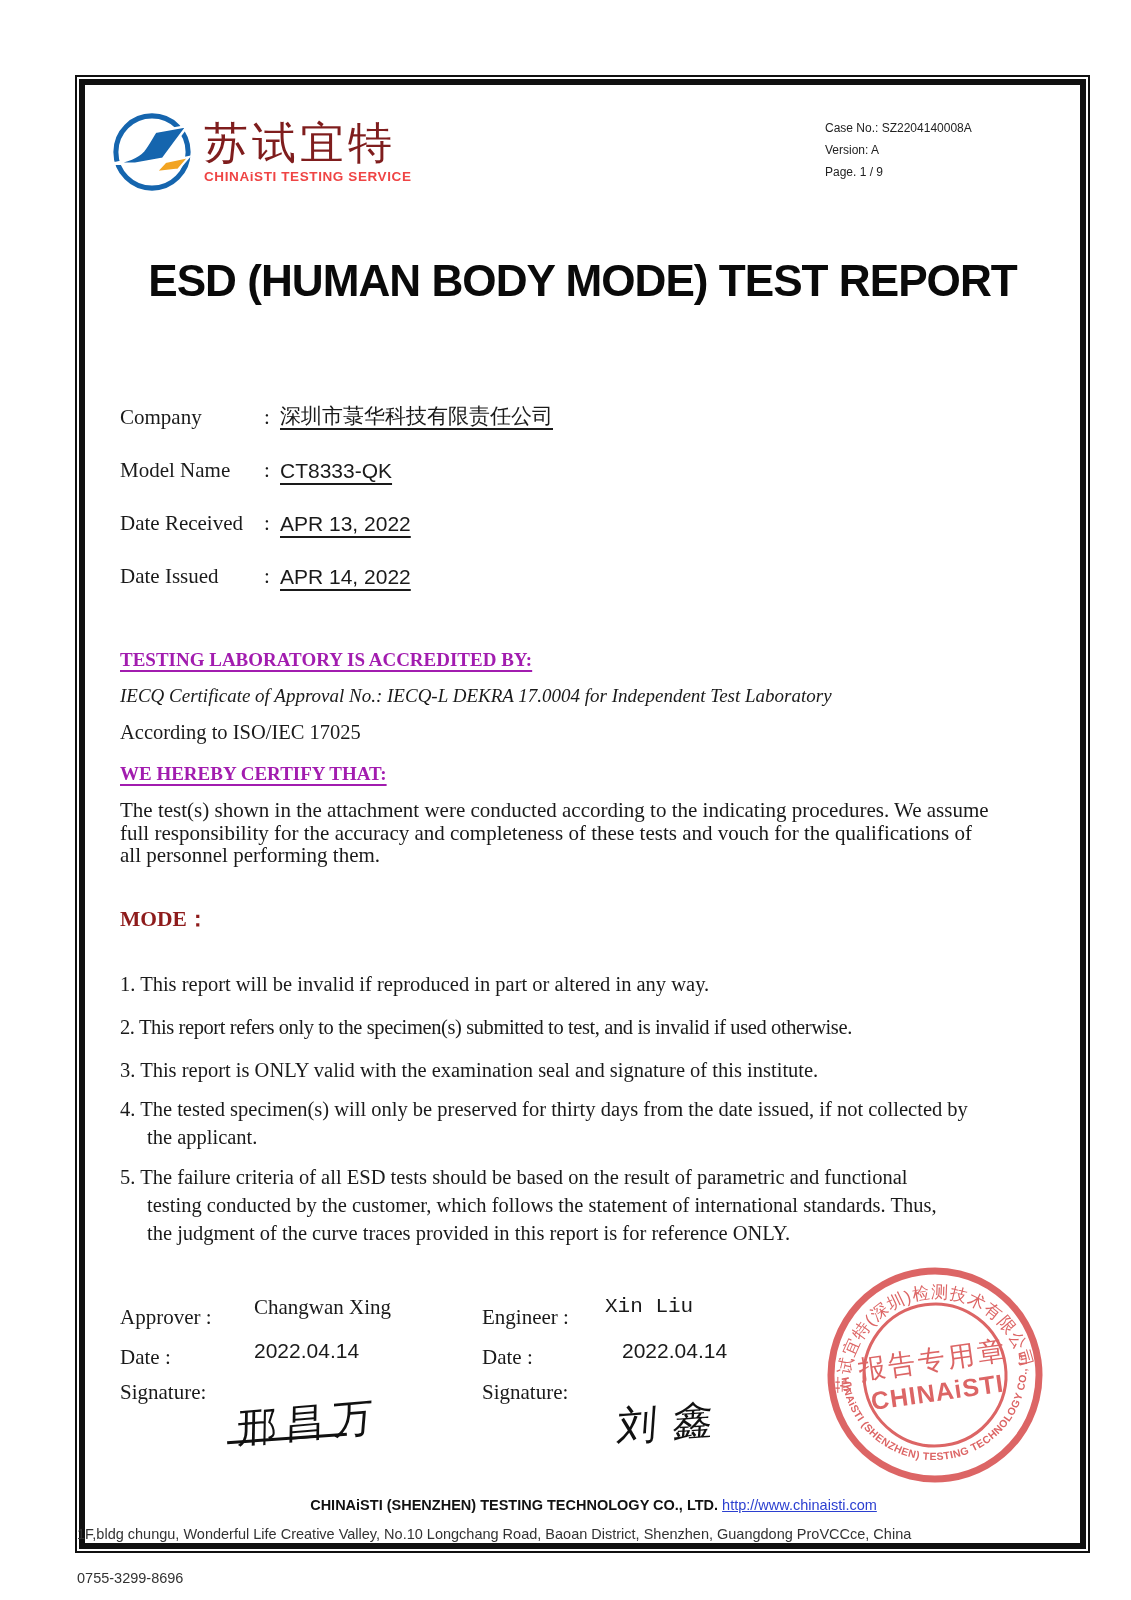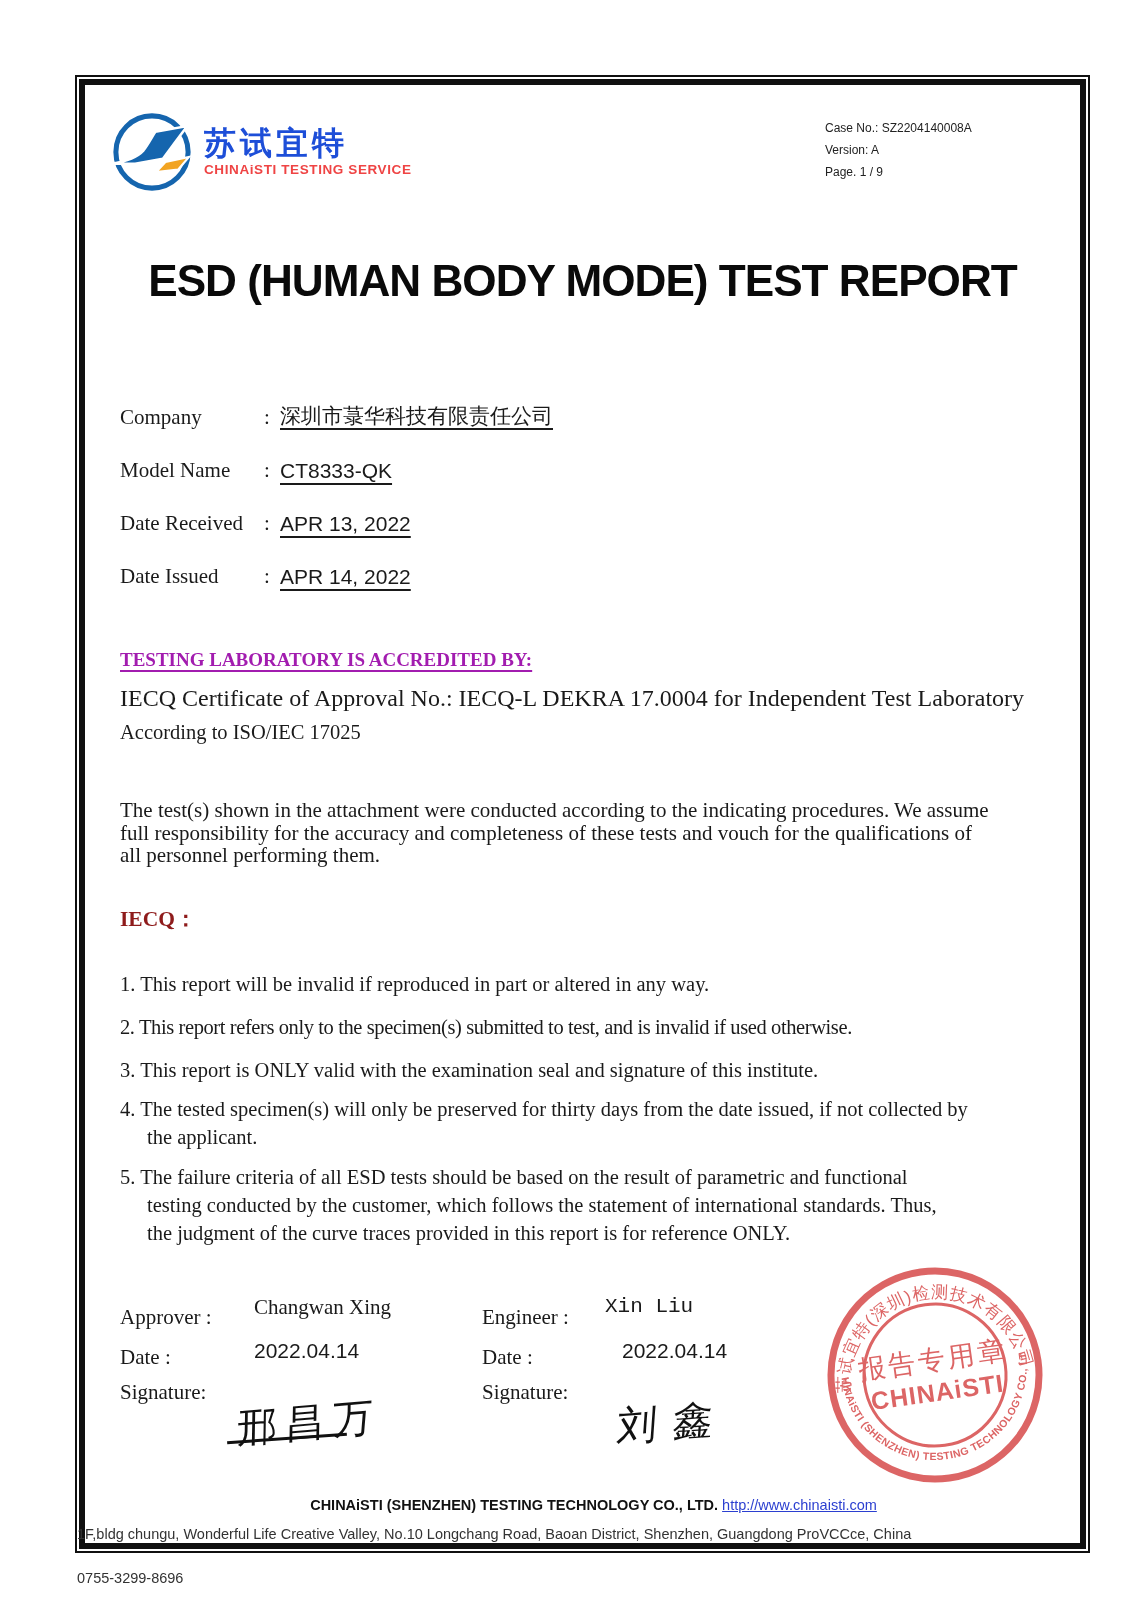--- a/index.html
+++ b/index.html
@@ -7,22 +7,22 @@
        font-family:"Liberation Serif",serif;color:#1a1a1a;}
   .page{position:absolute;left:75px;top:75px;width:1015px;height:1478px;
         border:2px solid #101010;box-sizing:border-box;}
   .page-inner{position:absolute;left:2px;top:2px;right:2px;bottom:2px;
         border:6px solid #101010;}
   .abs{position:absolute;}
 
   
   .logo-row{left:33px;top:33px;display:flex;align-items:center;}
   .logo-text{margin-left:10px;}
-  .logo-cn{font-family:"Liberation Sans",sans-serif;font-weight:bold;
-           font-size:32px;color:#1d4ed8;letter-spacing:4px;line-height:1.05;}
+  .logo-cn{font-family:"Liberation Sans",sans-serif;font-weight:normal;
+           font-size:44px;color:#7f1d1d;letter-spacing:4px;line-height:1.05;}
   .logo-en{font-family:"Liberation Sans",sans-serif;font-weight:bold;
            font-size:13.5px;color:#ef4444;letter-spacing:.6px;margin-top:2px;}
   .case-info{left:748px;top:40px;font-family:"Liberation Sans",sans-serif;
              font-size:12px;line-height:22px;color:#222;}
 
   
   .title{left:0;top:178px;width:100%;text-align:center;
          font-family:"Liberation Sans",sans-serif;font-weight:bold;
          font-size:45px;letter-spacing:-1px;color:#0a0a0a;
          transform:scaleX(.98);}
@@ -33,21 +33,21 @@
   .field-label{display:inline-block;width:144px;}
   .field-colon{display:inline-block;width:16px;}
   .field-value{text-decoration:underline;text-underline-offset:5px;}
   .sans-val{font-family:"Liberation Sans",sans-serif;font-size:21px;}
 
   
   .navy-head{font-weight:bold;color:#a21caf;font-size:19px;
              text-decoration:underline;text-decoration-thickness:2px;
              text-underline-offset:4px;}
   .accred-head{left:43px;top:572px;}
-  .accred-line1{left:43px;top:608px;font-size:24px;}
+  .accred-line1{left:43px;top:608px;font-size:19px;font-style:italic;}
   .accred-line2{left:43px;top:644px;font-size:20.5px;}
   .certify-head{left:43px;top:686px;}
   .certify-body{left:43px;top:722px;width:870px;font-size:21px;line-height:22.5px;}
 
   .note-head{left:43px;top:827px;font-weight:bold;font-size:21.5px;color:#8e1b1b;}
   .note-item{left:43px;font-size:20.5px;line-height:28px;
              padding-left:27px;text-indent:-27px;}
   .ni1{top:893px;}
   .ni2{top:936px;letter-spacing:-0.4px;max-width:930px;}
   .ni3{top:979px;}
@@ -131,23 +131,24 @@
       <span class="field-label">Date Issued</span>
       <span class="field-colon">:</span>
       <span class="field-value sans-val">APR 14, 2022</span>
     </div>
   </div>
 
   <div class="abs navy-head accred-head">TESTING LABORATORY IS ACCREDITED BY:</div>
   <div class="abs accred-line1">IECQ Certificate of Approval No.: IECQ-L DEKRA 17.0004 for Independent Test Laboratory</div>
   <div class="abs accred-line2">According to ISO/IEC 17025</div>
 
+  <div class="abs navy-head certify-head">WE HEREBY CERTIFY THAT:</div>
   <div class="abs certify-body">The test(s) shown in the attachment were conducted according to the indicating procedures. We assume full responsibility for the accuracy and completeness of these tests and vouch for the qualifications of all personnel performing them.</div>
 
-  <div class="abs note-head">IECQ：</div>
+  <div class="abs note-head">MODE：</div>
   <div class="abs note-item ni1">1. This report will be invalid if reproduced in part or altered in any way.</div>
   <div class="abs note-item ni2">2. This report refers only to the specimen(s) submitted to test, and is invalid if used otherwise.</div>
   <div class="abs note-item ni3">3. This report is ONLY valid with the examination seal and signature of this institute.</div>
   <div class="abs note-item ni4">4. The tested specimen(s) will only be preserved for thirty days from the date issued, if not collected by the applicant.</div>
   <div class="abs note-item ni5">5. The failure criteria of all ESD tests should be based on the result of parametric and functional testing conducted by the customer, which follows the statement of international standards. Thus, the judgment of the curve traces provided in this report is for reference ONLY.</div>
 
   <div class="abs signoff-label ap-role">Approver :</div>
   <div class="abs serif-val ap-name">Changwan Xing</div>
   <div class="abs signoff-label ap-datel">Date :</div>
   <div class="abs signoff-val ap-date">2022.04.14</div>

